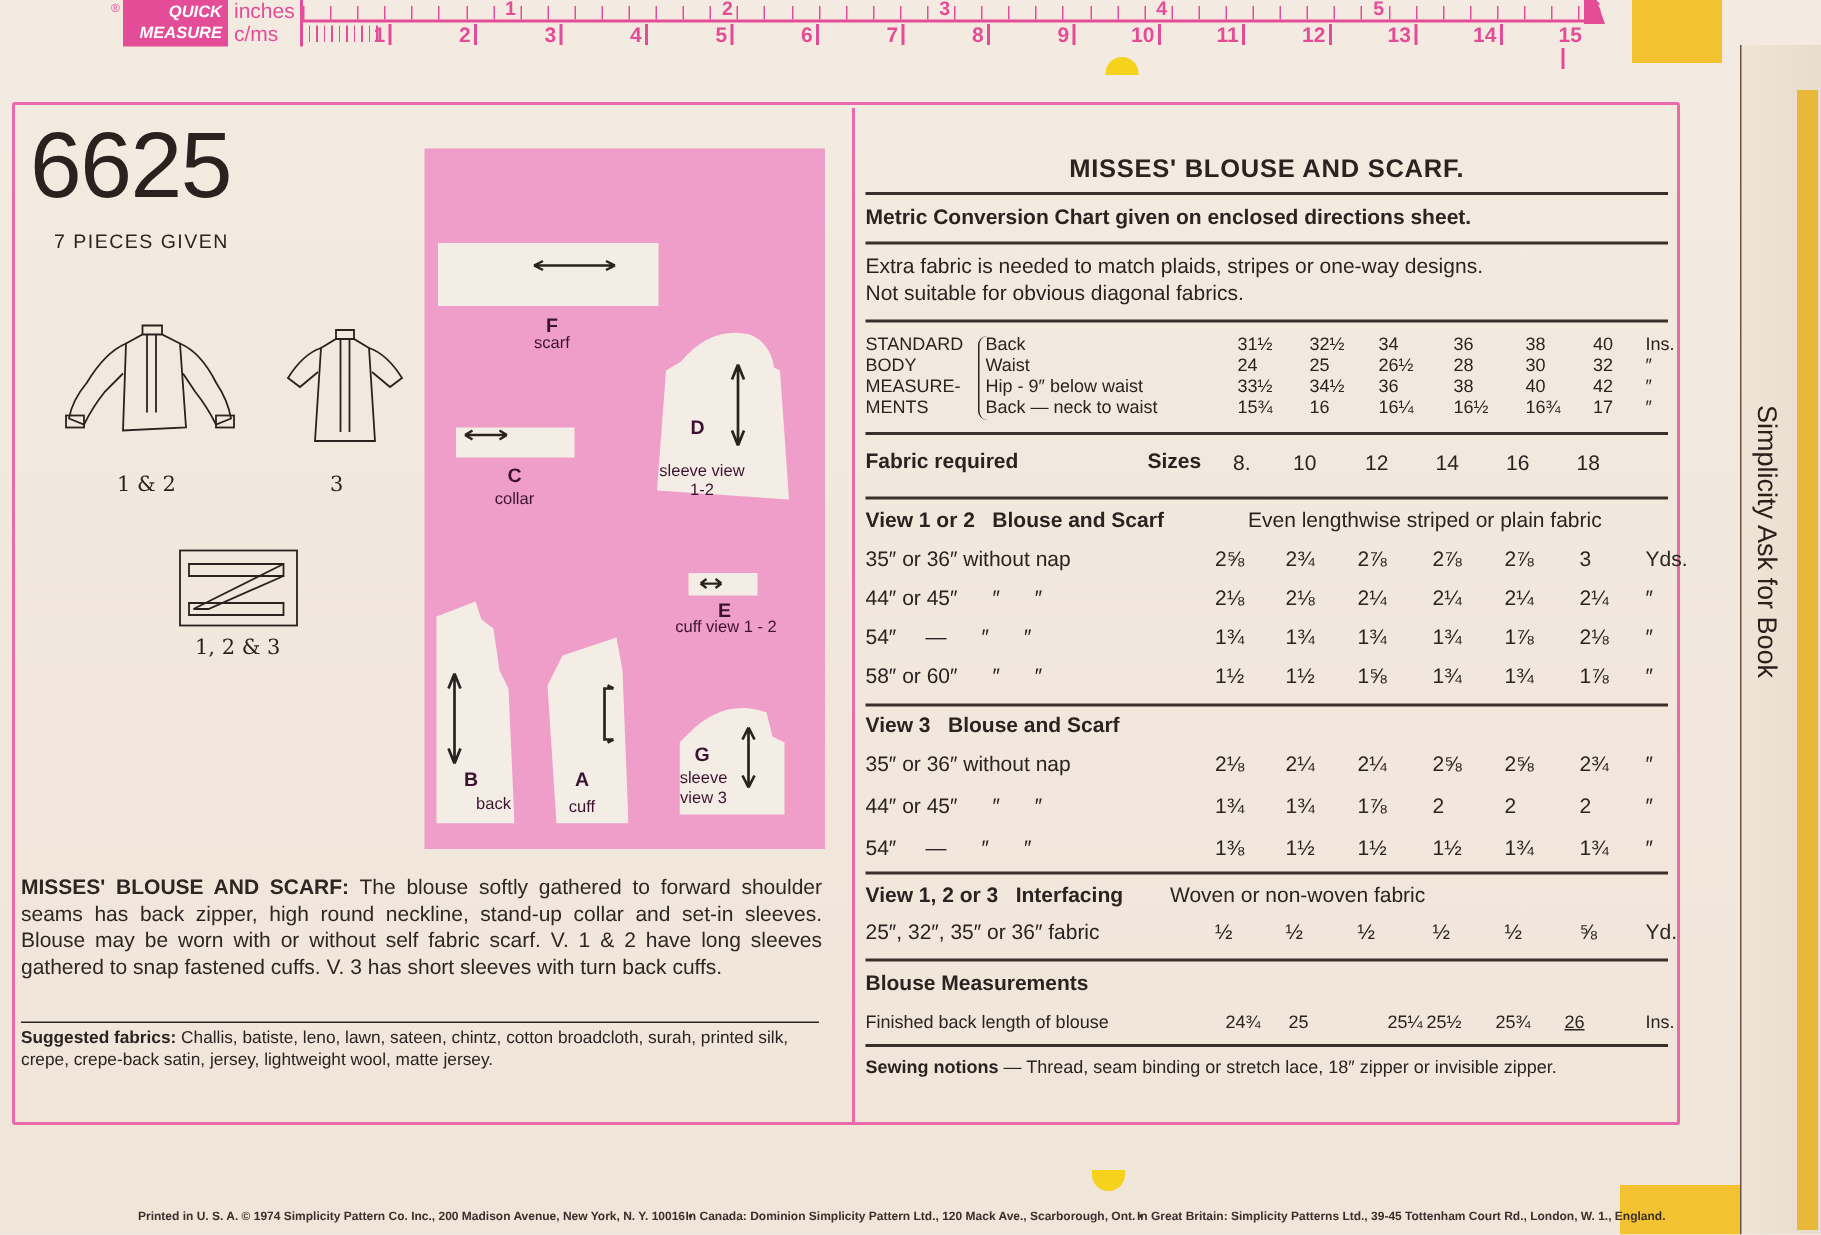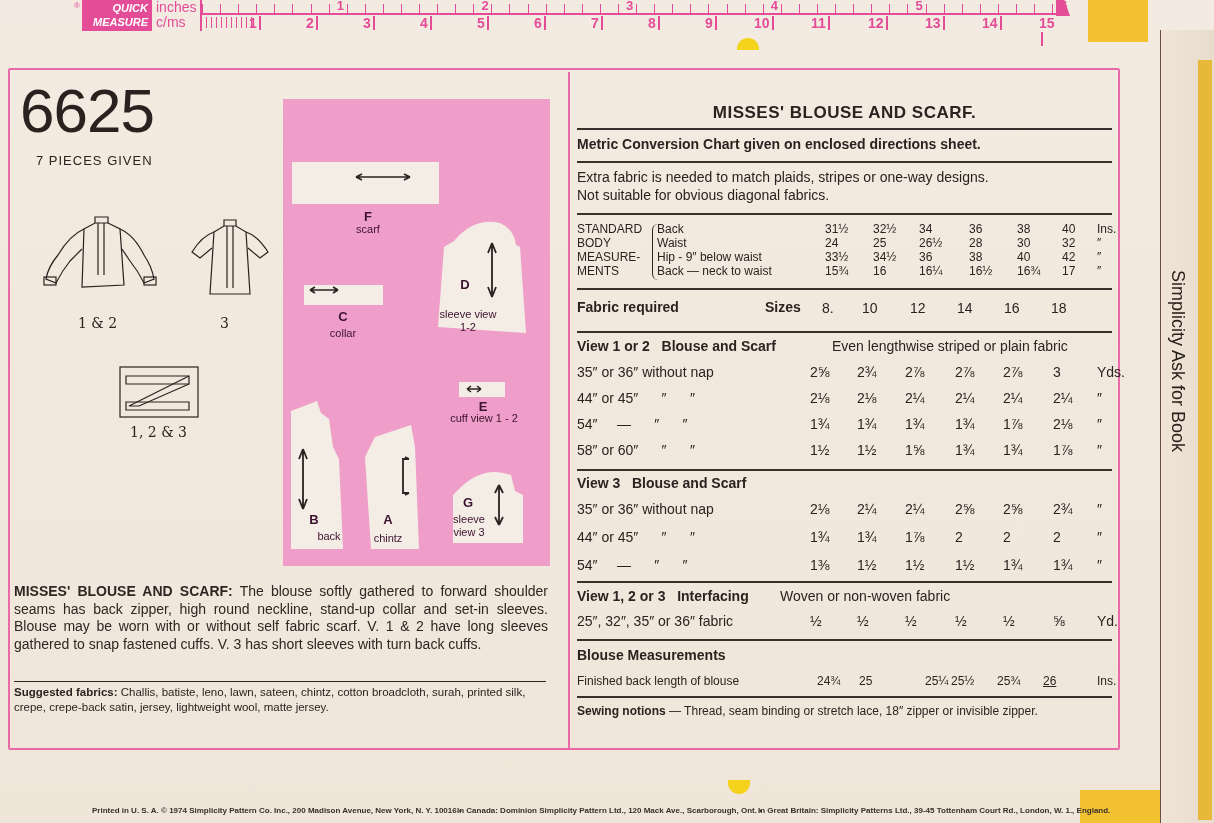--- a/index.html
+++ b/index.html
@@ -284,21 +284,21 @@
     <path d="M14 50 L14 110 M14 50 L10 60 M14 50 L18 60 M14 110 L10 100 M14 110 L18 100" stroke="#2a221f" stroke-width="1.8" fill="none"></path>
   </svg>
   <div class="piece-letter" style="left:16px;top:413px;width:30px;">B</div>
   <div class="piece-name" style="left:26px;top:431px;width:40px;">back</div>
 
   <svg style="position:absolute;left:80px;top:318px;" width="56" height="132">
     <path d="M12 20 L48 8 L52 30 L56 132 L8 132 L2 40 Z" fill="#f4ede5"></path>
     <path d="M46 42 L40 42 L40 76 L46 76 M46 42 L42 40 M46 76 L42 78" stroke="#2a221f" stroke-width="1.8" fill="none"></path>
   </svg>
   <div class="piece-letter" style="left:90px;top:413px;width:30px;">A</div>
-  <div class="piece-name" style="left:82px;top:433px;width:46px;">chintz</div>
+  <div class="piece-name" style="left:82px;top:433px;width:46px;">cuff</div>
 
   <svg style="position:absolute;left:170px;top:366px;" width="72" height="80">
     <path d="M6 24 Q30 0 58 10 L62 26 L70 30 L70 78 L0 78 L0 30 Z" fill="#f4ede5"></path>
     <path d="M46 20 L46 60 M46 20 L42 28 M46 20 L50 28 M46 60 L42 52 M46 60 L50 52" stroke="#2a221f" stroke-width="1.8" fill="none"></path>
   </svg>
   <div class="piece-letter" style="left:170px;top:396px;width:30px;">G</div>
   <div class="piece-name" style="left:164px;top:414px;width:44px;">sleeve view 3</div>
 </div>
 
 <div class="desc">

